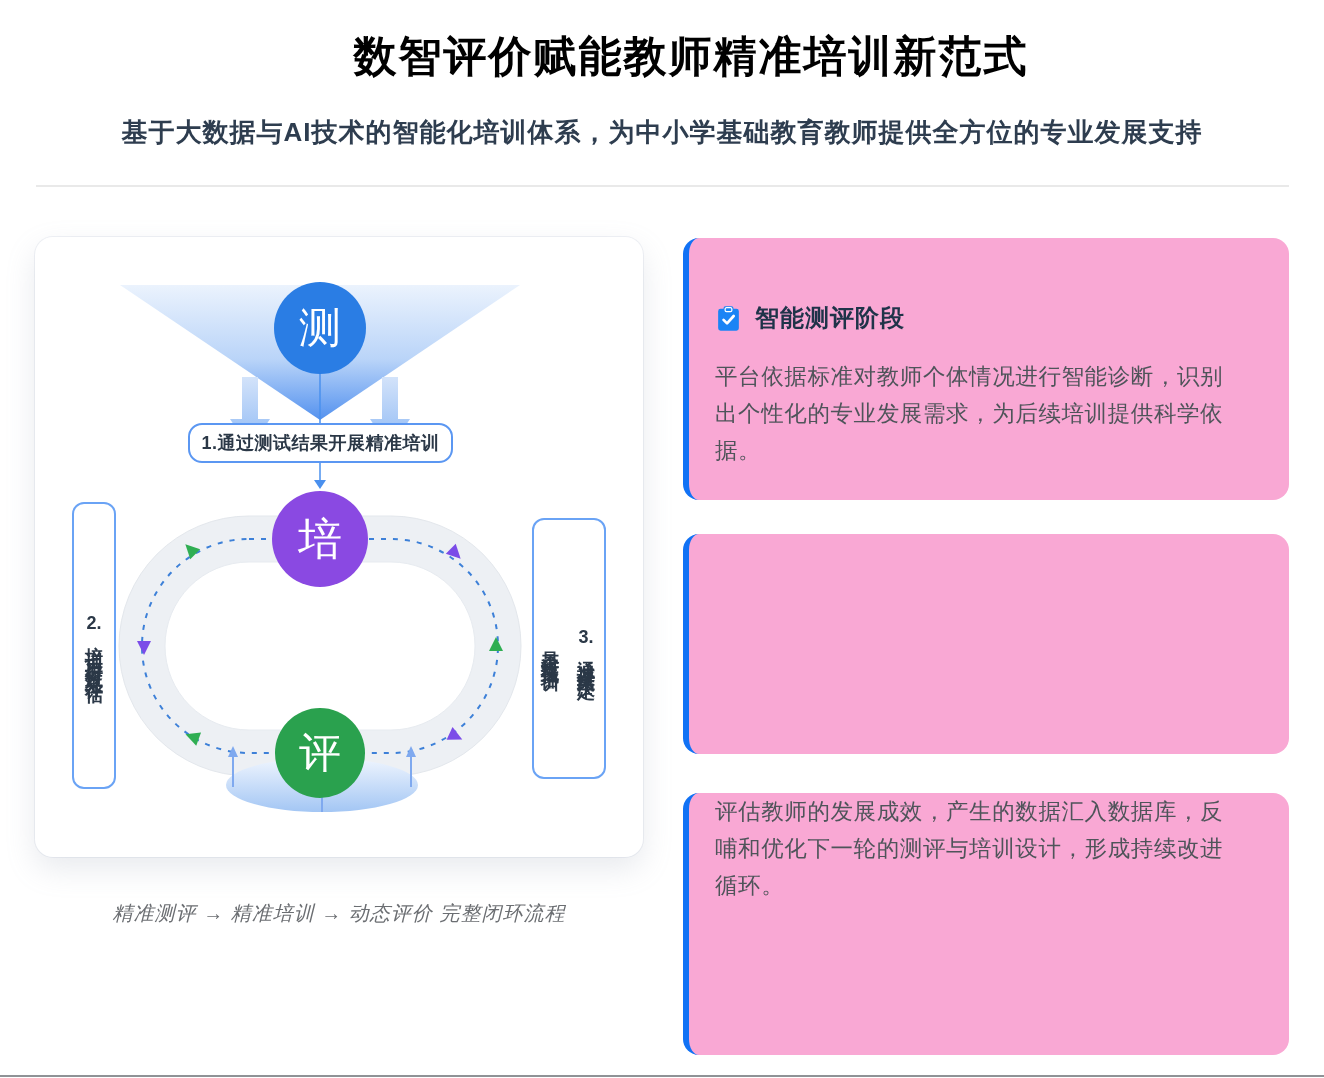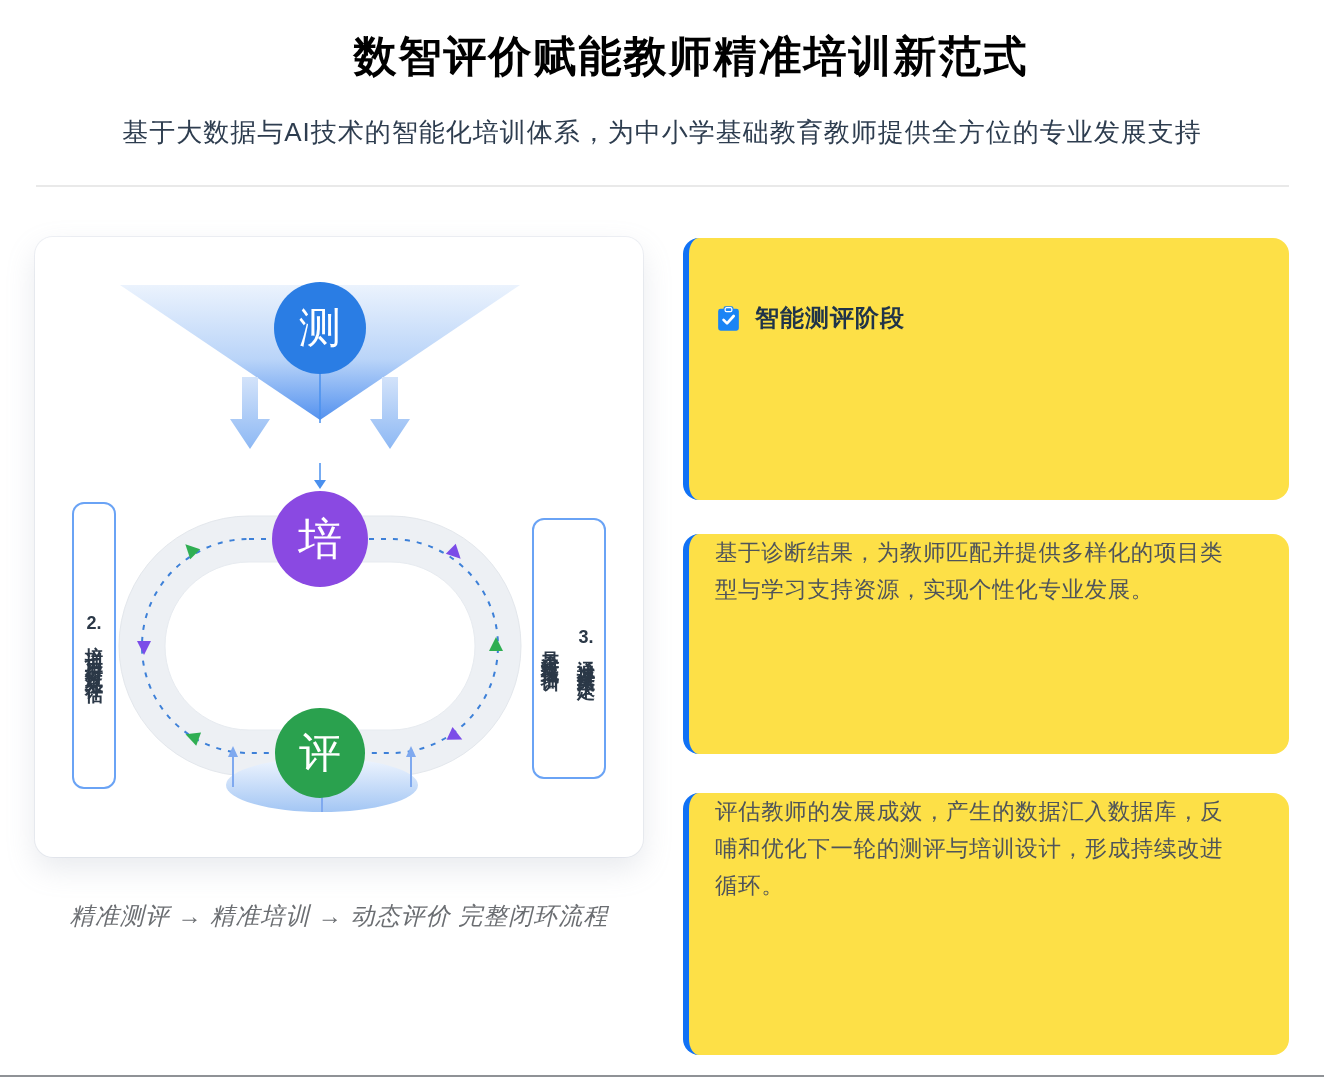--- a/index.html
+++ b/index.html
@@ -8,21 +8,21 @@
     font-family:"Liberation Sans","DejaVu Sans",sans-serif;
     -webkit-font-smoothing:antialiased;
   }
   
   .page-title{
     position:absolute;top:28px;left:0;width:100%;text-align:center;
     font-size:43px;font-weight:700;color:#000000;letter-spacing:2px;margin:0;padding-left:29px;
   }
   .page-subtitle{
     position:absolute;top:115px;left:0;width:100%;text-align:center;
-    font-size:26px;font-weight:400;color:#2e3d4f;letter-spacing:1px;margin:0;
+    font-size:26px;font-weight:700;color:#2e3d4f;letter-spacing:1px;margin:0;
   }
   .top-divider{
     position:absolute;left:36px;top:185px;width:1253px;height:2px;background:#e9e9e9;
   }
   .bottom-divider{
     position:absolute;left:0;top:1075px;width:1324px;height:2px;background:#8f9296;
   }
   
   .diagram-card{
     position:absolute;left:35px;top:237px;width:608px;height:620px;
@@ -47,26 +47,26 @@
     position:absolute;z-index:4;background:#fff;border:2px solid #6aa3f5;border-radius:12px;
     box-sizing:border-box;writing-mode:vertical-rl;text-orientation:upright;
     text-align:center;font-weight:700;color:#2b3847;
   }
   .vlabel-left{left:37px;top:265px;width:44px;height:287px;font-size:18px;letter-spacing:5px;line-height:40px;}
   .vlabel-right{left:497px;top:281px;width:74px;height:261px;font-size:18px;letter-spacing:3px;line-height:36px;}
   .vnum{text-combine-upright:all;}
   .pre{white-space:pre-line;}
   .diagram-caption{
     position:absolute;left:35px;top:900px;width:608px;margin:0;text-align:center;
-    font-style:italic;font-size:24px;color:#6b6e72;letter-spacing:1px;
+    font-style:italic;font-size:20px;color:#6b6e72;letter-spacing:1px;
   }
   
   .stage-card{
     position:absolute;left:683px;width:606px;box-sizing:border-box;
-    background:#fde047;border-left:6px solid #1172f5;border-radius:16px;
+    background:#f9a8d4;border-left:6px solid #1172f5;border-radius:16px;
     padding:0 0 0 26px;
   }
   .stage-0{top:238px;height:262px;}
   .stage-1{top:534px;height:220px;}
   .stage-2{top:793px;height:262px;}
   .stage-head{display:flex;align-items:center;gap:13px;padding-top:64px;margin-bottom:24px;}
   .stage-icon{width:27px;height:27px;flex:0 0 auto;display:block;}
   .stage-title{margin:0;font-size:24px;font-weight:700;color:#1f3349;letter-spacing:1px;}
   .stage-body{
     margin:0;width:524px;font-size:22.5px;line-height:37px;color:#4f545a;letter-spacing:.6px;
@@ -133,20 +133,21 @@
       <polygon points="371,520 381,520 376,509" stroke="none"></polygon>
       <line x1="287" y1="575" x2="287" y2="548"></line>
       <polygon points="282,550 292,550 287,539" stroke="none"></polygon>
     </g>
   </svg>
 
   <div class="node node-test">测</div>
   <div class="node node-train">培</div>
   <div class="node node-eval">评</div>
 
+  <div class="step1-box">1.通过测试结果开展精准培训</div>
 
   <div class="vlabel vlabel-left">
     <span class="vnum">2.</span><span>培训后进行效果评估</span>
   </div>
   <div class="vlabel vlabel-right">
     <span class="vnum">3.</span><span class="pre">通过评价结果决定
 是否进行迭代培训</span>
   </div>
 </div>
 
@@ -154,23 +155,23 @@
 
 <div class="stage-card stage-0">
   <div class="stage-head">
     <svg class="stage-icon" viewBox="0 0 24 24">
       <path fill="#1a84f5" d="M9.2,1.2 h5.6 a1.6,1.6 0 0 1 1.6,1.6 V3.4 H19 a2.2,2.2 0 0 1 2.2,2.2 V20.6 A2.2,2.2 0 0 1 19,22.8 H5 A2.2,2.2 0 0 1 2.8,20.6 V5.6 A2.2,2.2 0 0 1 5,3.4 H7.6 V2.8 A1.6,1.6 0 0 1 9.2,1.2 Z"></path>
       <rect x="9" y="2.4" width="6" height="3.4" rx="1.2" fill="#1a84f5" stroke="#ffffff" stroke-width="1.1"></rect>
       <path d="M7.6,13.2 l3.1,3.1 L16.6,9.8" fill="none" stroke="#ffffff" stroke-width="2.4" stroke-linecap="round" stroke-linejoin="round"></path>
     </svg>
     <h3 class="stage-title">智能测评阶段</h3>
   </div>
+  <p class="stage-body">平台依据标准对教师个体情况进行智能诊断，识别出个性化的专业发展需求，为后续培训提供科学依据。</p>
 </div>
 
 <div class="stage-card stage-1">
-  <p class="stage-body">基于诊断结果，为教师匹配并提供多样化的项目类型与学习支持资源，实现个性化专业发展。</p>
 </div>
 
 <div class="stage-card stage-2">
   <p class="stage-body">评估教师的发展成效，产生的数据汇入数据库，反哺和优化下一轮的测评与培训设计，形成持续改进循环。</p>
 </div>
 
 <div class="bottom-divider"></div>
 
 </body></html>

